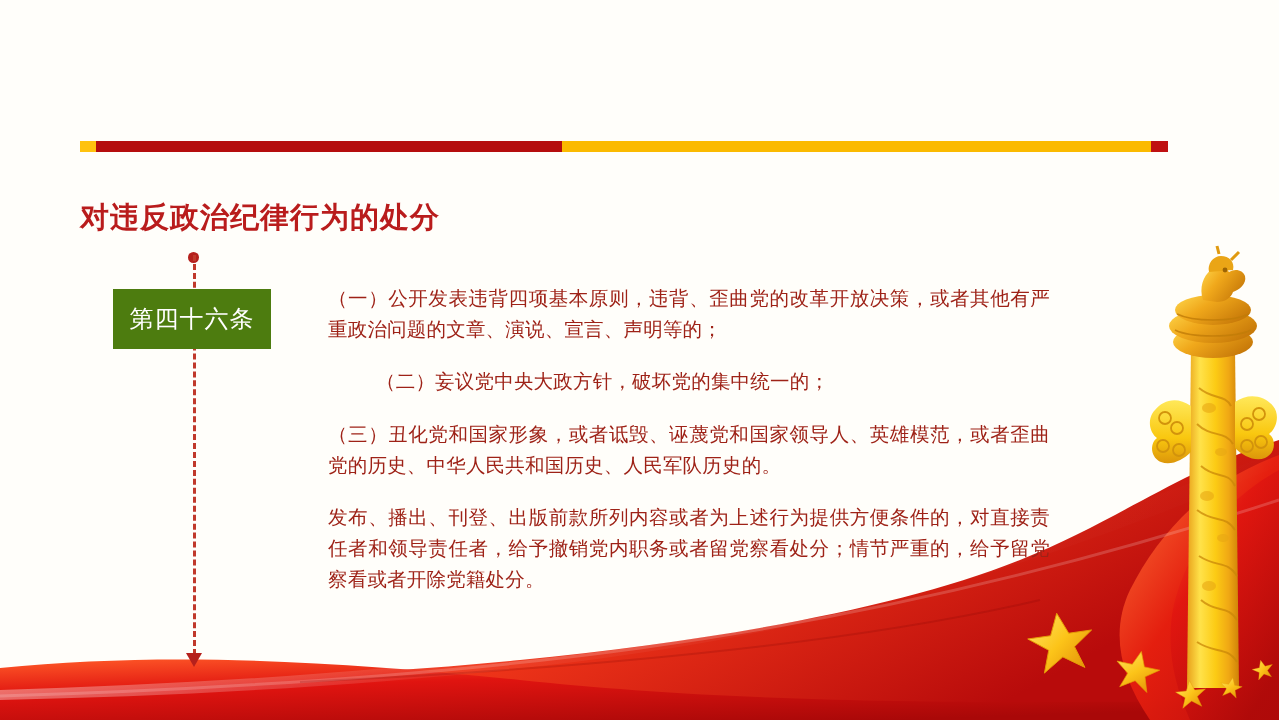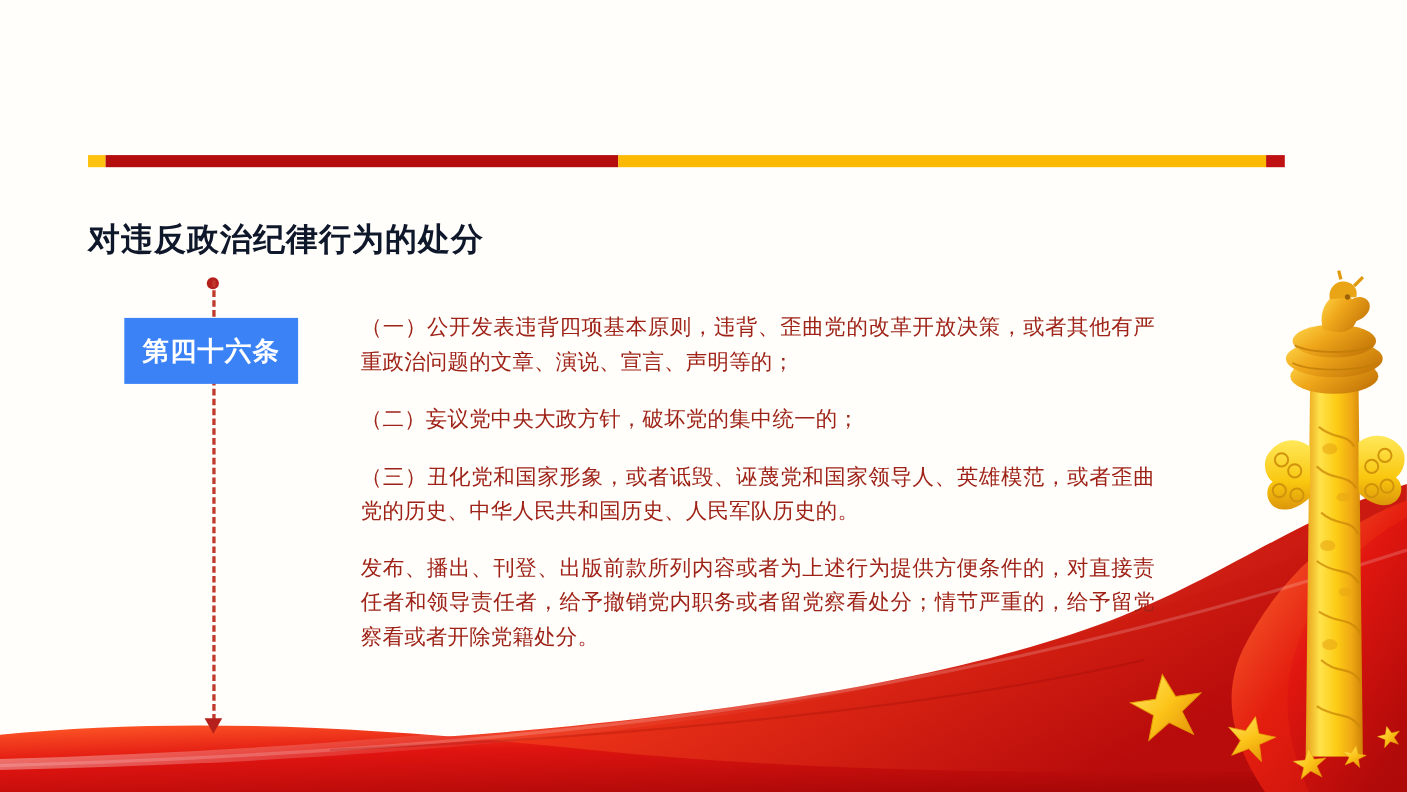--- a/index.html
+++ b/index.html
@@ -68,21 +68,21 @@
   .rule-seg-gold       { flex: 1 1 auto; background: #fbba00; }
   .rule-seg-red-end    { width: 17px; background: #bf1111; }
 
   
   .subtitle {
     position: absolute;
     left: 80px;
     top: 198px;
     font-size: 29px;
     font-weight: bold;
-    color: #0f172a;
+    color: #b91c1c;
     letter-spacing: 1px;
     white-space: nowrap;
   }
 
   
   .connector {
     position: absolute;
     left: 193px;
     top: 255px;
     width: 3px;
@@ -109,27 +109,27 @@
     border-top: 14px solid #b5201c;
   }
 
   
   .badge {
     position: absolute;
     left: 113px;
     top: 289px;
     width: 158px;
     height: 60px;
-    background: #3b82f6;
+    background: #4d7c0f;
     display: flex;
     align-items: center;
     justify-content: center;
     color: #ffffff;
     font-size: 24px;
-    font-weight: bold;
+    font-weight: normal;
     letter-spacing: 1px;
   }
 
   
   .content {
     position: absolute;
     left: 328px;
     top: 283px;
     width: 722px;
   }
@@ -137,21 +137,21 @@
     color: #9e2217;
     font-size: 19.5px;
     line-height: 31px;
     text-align: justify;
     margin: 0 0 20px 0;
     letter-spacing: 0.2px;
   }
   .para:last-child { margin-bottom: 0; }
   .para.p1 { margin-bottom: 24px; }
   .para.p2 { margin-bottom: 21px; font-family: Liberation Serif, serif; }
-  .para.p3 { margin-bottom: 22px; }
+  .para.p3 { margin-bottom: 22px; margin-left: 48px; }
   .para.p4 { margin-bottom: 21px; }
 
   
   .pillar {
     position: absolute;
     right: 0;
     top: 238px;
     width: 132px;
     height: 450px;
     pointer-events: none;

